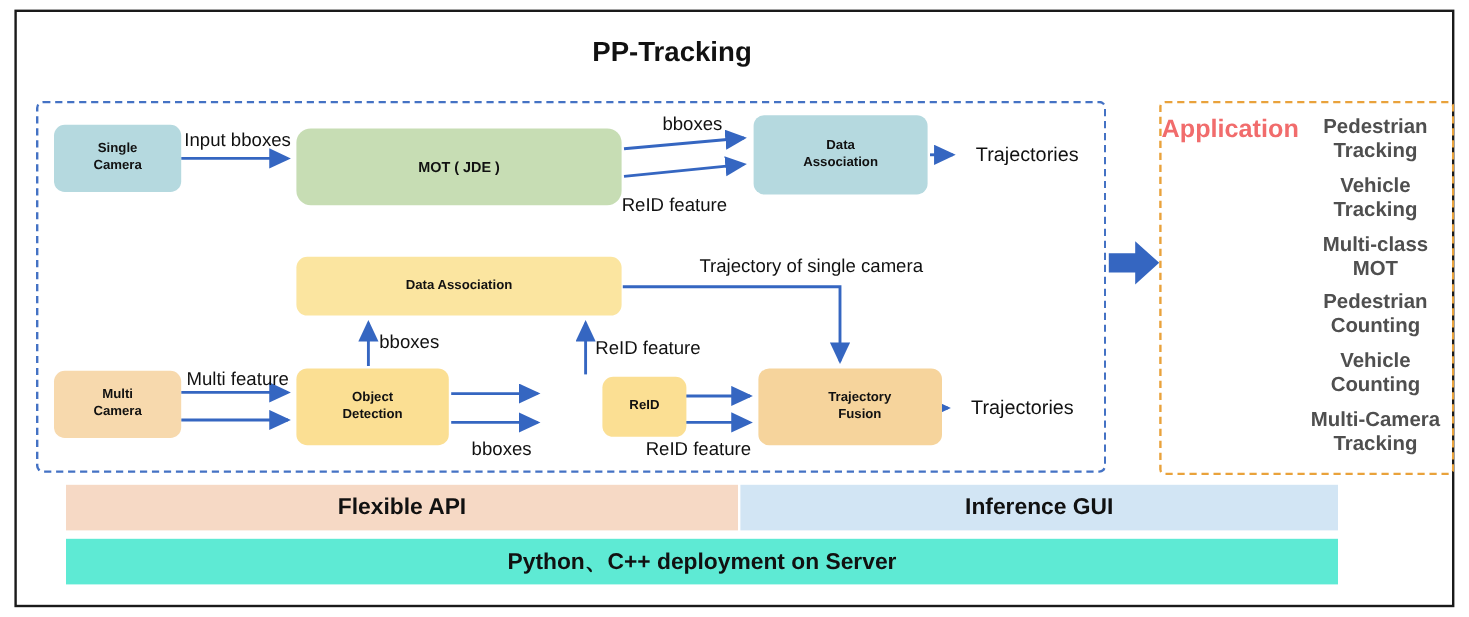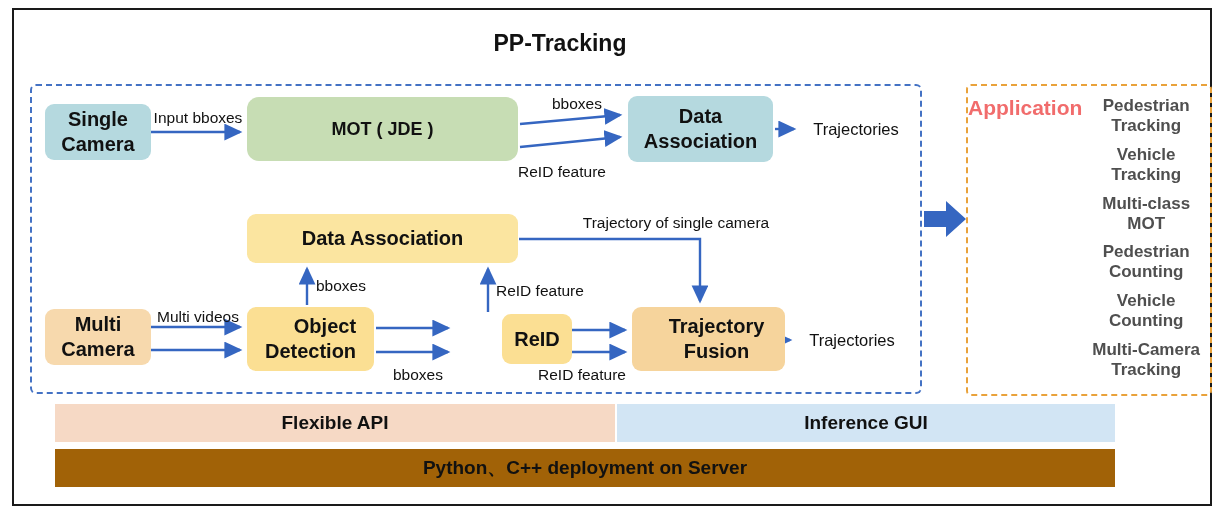--- a/index.html
+++ b/index.html
@@ -2,42 +2,42 @@
 <html><head>
 <meta charset="utf-8">
 <style>
   html,body{margin:0;padding:0;background:#ffffff;}
   body{font-family:"Liberation Sans","DejaVu Sans",sans-serif;}
   .canvas{position:relative;width:1224px;height:514px;background:#fff;overflow:hidden;}
   .frame{position:absolute;left:12px;top:8px;width:1196px;height:494px;border:2px solid #1a1a1a;}
   .title{position:absolute;left:0;top:30px;width:1120px;text-align:center;font-size:23px;font-weight:bold;color:#111;}
   .dashed-main{position:absolute;left:30px;top:84px;width:888px;height:306px;border:2px dashed #4472c4;border-radius:6px;}
   .node{position:absolute;display:flex;align-items:center;justify-content:center;font-weight:bold;
-        white-space:pre-line;text-align:center;color:#111;font-size:20px;line-height:1.25;border-radius:9px;}
+        white-space:pre-line;text-align:center;color:#111;font-size:11px;line-height:1.25;border-radius:9px;}
   .n-single{left:45px;top:104px;width:106px;height:56px;background:#b5d9df;}
-  .n-mot{left:247px;top:97px;width:271px;height:64px;background:#c7ddb4;font-size:18px;border-radius:12px;}
+  .n-mot{left:247px;top:107px;width:271px;height:64px;background:#c7ddb4;font-size:12px;border-radius:12px;}
   .n-da-top{left:628px;top:96px;width:145px;height:66px;background:#b5d9df;}
   .n-da-mid{left:247px;top:214px;width:271px;height:49px;background:#fbe5a0;}
   .n-multi{left:45px;top:309px;width:106px;height:56px;background:#f7d9ad;text-align:center;}
-  .n-od{left:247px;top:307px;width:127px;height:64px;background:#fbdf93;text-align:right;}
+  .n-od{left:247px;top:307px;width:127px;height:64px;background:#fbdf93;}
   .n-reid{left:454px;top:314px;width:70px;height:50px;background:#fbdf93;margin-left:48px;}
   .n-tf{left:632px;top:307px;width:137px;height:64px;background:#f6d49c;padding-left:16px;}
   .elabel{position:absolute;font-size:15.5px;color:#111;text-align:center;white-space:nowrap;}
   .traj{font-size:16.5px;}
   .arrows{position:absolute;left:0;top:0;width:1224px;height:514px;pointer-events:none;}
   .appbox{position:absolute;left:966px;top:84px;width:242px;height:308px;border:2px dashed #e9a23b;border-radius:5px;
           display:flex;flex-direction:row;}
   .app-title{margin-top:10px;text-align:center;font-size:21px;font-weight:bold;color:#f16c6c;}
   .app-items{flex:1;display:flex;flex-direction:column;justify-content:space-around;padding:6px 0 10px 0;}
   .app-item{text-align:center;font-size:17px;font-weight:bold;color:#4f4f4f;}
   .bar{position:absolute;height:38px;display:flex;align-items:center;justify-content:center;
        font-weight:bold;font-size:19px;color:#111;}
   .bar-api{left:55px;top:404px;width:560px;background:#f6d9c5;text-align:center;}
   .bar-gui{left:617px;top:404px;width:498px;background:#d2e5f4;}
-  .bar-deploy{left:55px;top:449px;width:1060px;background:#a16207;}
+  .bar-deploy{left:55px;top:449px;width:1060px;background:#5eead4;}
 </style>
 </head>
 <body>
 
 <div class="canvas">
 
   <div class="frame"></div>
 
   <div class="title">PP-Tracking</div>
 
@@ -84,21 +84,21 @@
 Detection</div>
   <div class="node n-reid">ReID</div>
   <div class="node n-tf">Trajectory
 Fusion</div>
 
   <div class="elabel" style="left:152px;top:109px;width:92px;">Input bboxes</div>
   <div class="elabel" style="left:532px;top:95px;width:90px;">bboxes</div>
   <div class="elabel" style="left:500px;top:163px;width:124px;">ReID  feature</div>
   <div class="elabel traj" style="left:800px;top:120px;width:112px;">Trajectories</div>
   <div class="elabel" style="left:558px;top:214px;width:236px;">Trajectory of single camera</div>
-  <div class="elabel" style="left:150px;top:308px;width:96px;">Multi videos</div>
+  <div class="elabel" style="left:150px;top:308px;width:96px;">Multi feature</div>
   <div class="elabel" style="left:316px;top:277px;width:70px;text-align:left;">bboxes</div>
   <div class="elabel" style="left:378px;top:366px;width:80px;">bboxes</div>
   <div class="elabel" style="left:496px;top:282px;width:120px;text-align:left;">ReID  feature</div>
   <div class="elabel" style="left:520px;top:366px;width:124px;">ReID  feature</div>
   <div class="elabel traj" style="left:796px;top:331px;width:112px;">Trajectories</div>
 
   <div class="appbox">
     <div class="app-title">Application</div>
     <div class="app-items">
       <div class="app-item">Pedestrian Tracking</div>

